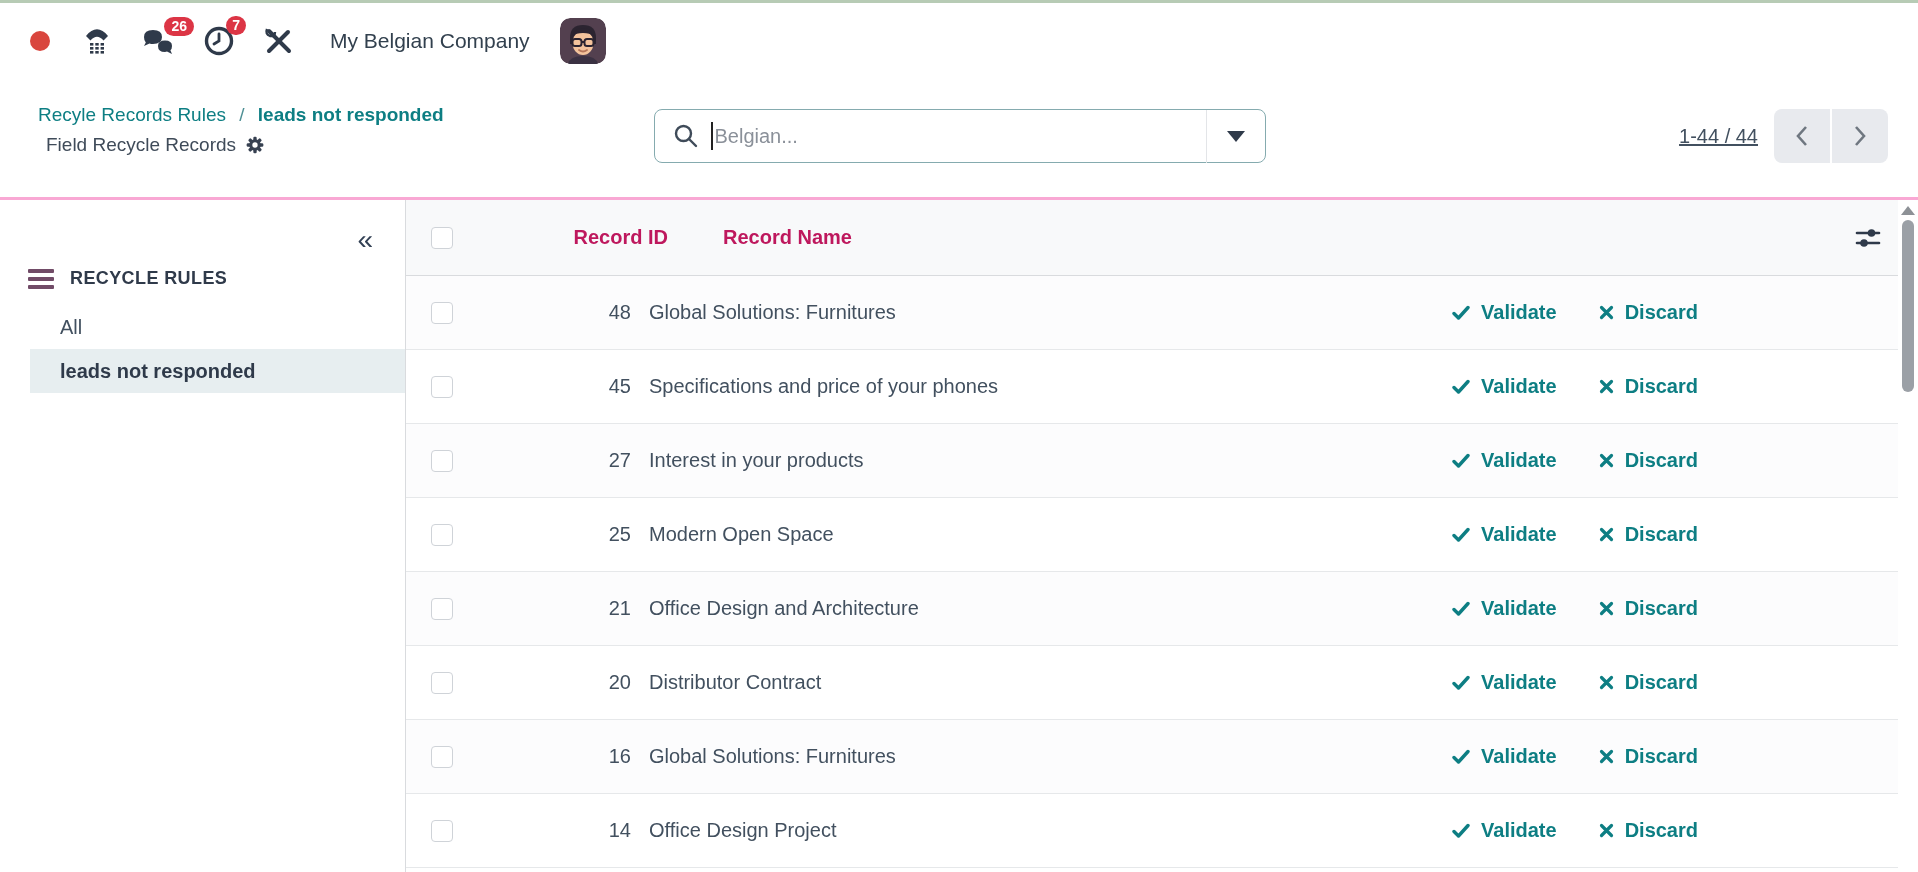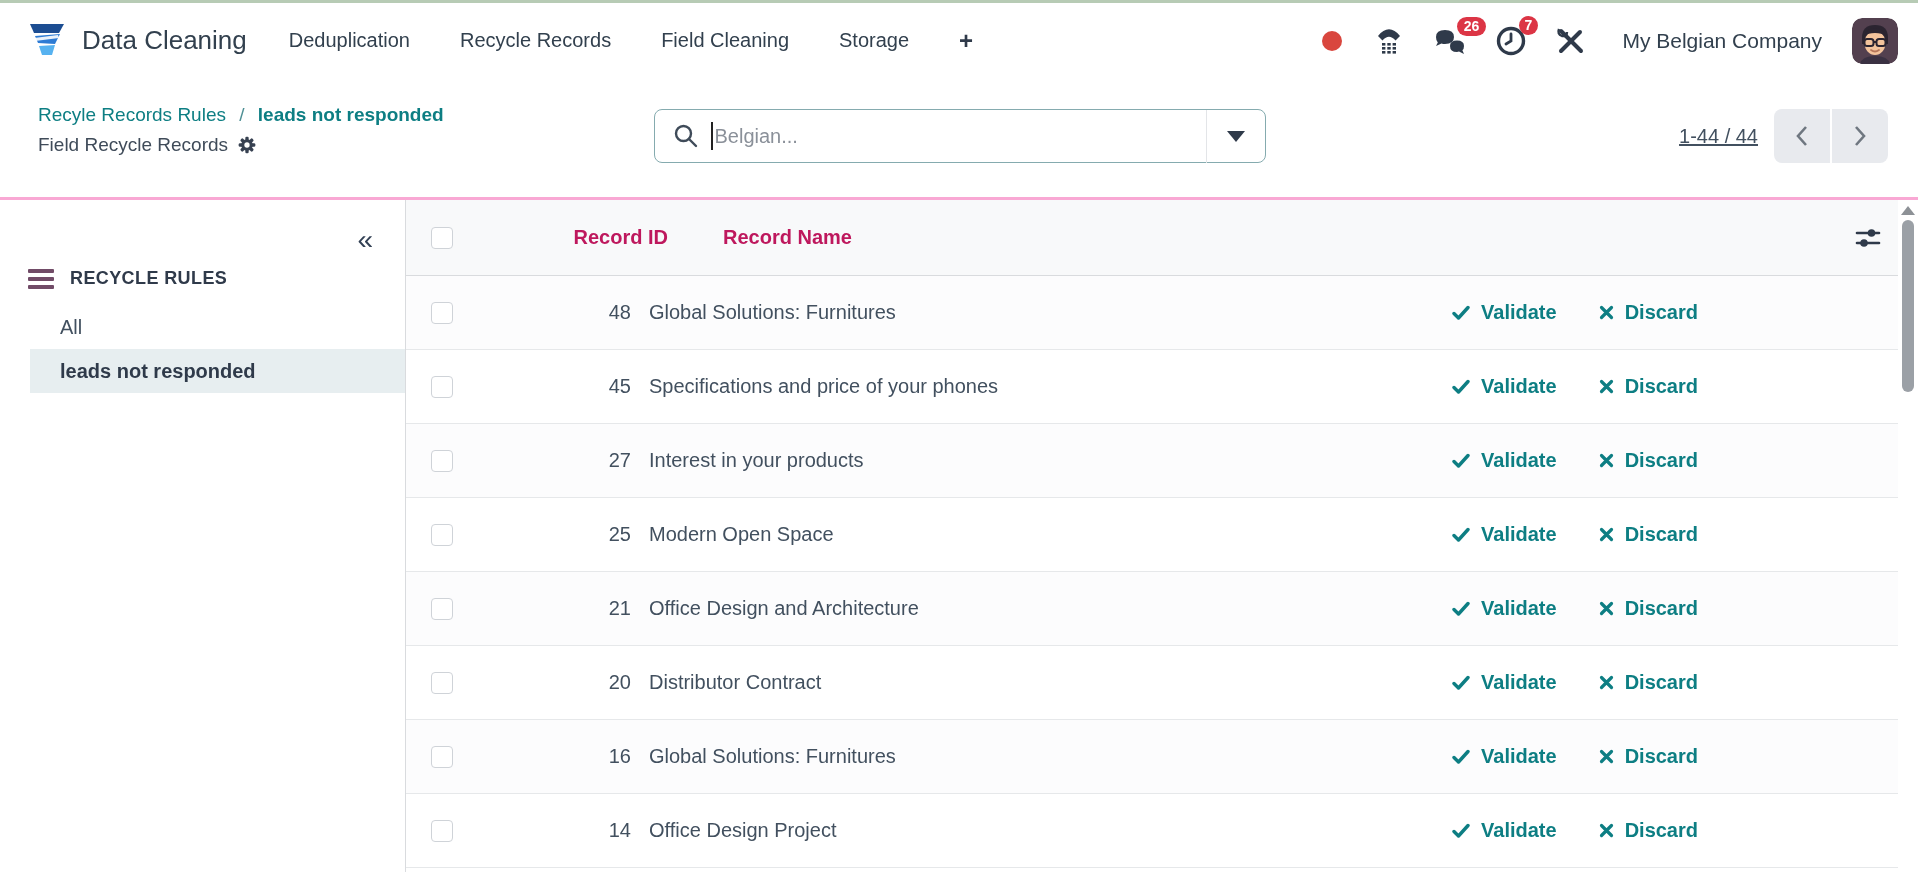--- a/index.html
+++ b/index.html
@@ -25,21 +25,21 @@
   .company { font-size:21px; color:#32404e; margin-left:6px; white-space:nowrap; }
   .avatar { width:46px; height:46px; border-radius:10px; overflow:hidden; }
 
   
   .control-panel { position:relative; height:122px; border-bottom:3px solid #f9a8d4; background:#fff; }
   .breadcrumbs { position:absolute; left:38px; top:22px; }
   .bc-line1 { font-size:19px; line-height:30px; }
   .bc-link { color:#0d7e83; cursor:pointer; }
   .bc-sep { color:#4f9095; padding:0 8px; }
   .bc-active { color:#0d7e83; font-weight:700; }
-  .bc-line2 { font-size:19px; line-height:30px; color:#3f4b59; display:flex; align-items:center; gap:9px; }
+  .bc-line2 { font-size:19px; line-height:30px; color:#3f4b59; display:flex; align-items:center; gap:9px;margin-left:8px; }
 
   .searchbar { position:absolute; left:654px; top:31px; width:612px; height:54px;
     border:1px solid #85abaf; border-radius:8px; display:flex; align-items:center; background:#fff; }
   .search-icon-wrap { padding:0 12px 0 18px; display:flex; }
   .caret { width:1.5px; height:28px; background:#222; }
   .search-placeholder { font-size:20px; color:#8a9099; margin-left:2px; flex:1; }
   .search-divider { width:1px; height:53px; background:#e3e5e8; }
   .search-toggle { width:58px; height:100%; display:flex; align-items:center; justify-content:center; cursor:pointer; }
   .tri-down { width:0; height:0; border-left:9px solid transparent; border-right:9px solid transparent;
     border-top:11px solid #2f3a4a; }
@@ -86,36 +86,20 @@
   .sb-arrow { width:0; height:0; margin:6px auto 0; border-left:7px solid transparent;
     border-right:7px solid transparent; border-bottom:9px solid #8d9196; }
   .sb-thumb { width:12px; height:172px; margin:5px auto 0; background:#9ba0a6; border-radius:6px; cursor:pointer; }
 </style>
 </head>
 <body>
 
 <div class="topline"></div>
 
 <div class="navbar">
-  <div class="nav-left">
-    <svg class="logo" viewBox="0 0 38 40">
-      <polygon points="2,3 36,3 31,12 6,12" fill="#1c4d92"></polygon>
-      <polygon points="7,15 32,13 27,23 10,22" fill="#2d7bd4"></polygon>
-      <polygon points="6,17 30,14 31,17 7,20" fill="#ffffff" opacity="0.9"></polygon>
-      <polygon points="11,25 27,24 24,34 14,34" fill="#57b2f0"></polygon>
-    </svg>
-    <div class="app-name">Data Cleaning</div>
-    <div class="menu">
-      <div class="menu-item">Deduplication</div>
-      <div class="menu-item">Recycle Records</div>
-      <div class="menu-item">Field Cleaning</div>
-      <div class="menu-item">Storage</div>
-      <div class="menu-item menu-plus">+</div>
-    </div>
-  </div>
   <div class="nav-right">
     <div class="sys-icon">
       <svg width="24" height="24" viewBox="0 0 24 24">
           <circle cx="12" cy="12" r="10" fill="#d9463e"></circle>
         </svg>
     </div>
     <div class="sys-icon">
       <svg width="30" height="28" viewBox="0 0 30 28" fill="#2f3a4a">
         <path d="M4 9 C11 0 19 0 26 9 L21.5 13.5 C17 8.5 13 8.5 8.5 13.5 Z"></path>
         <rect x="8" y="16" width="3.4" height="2.6"></rect>

